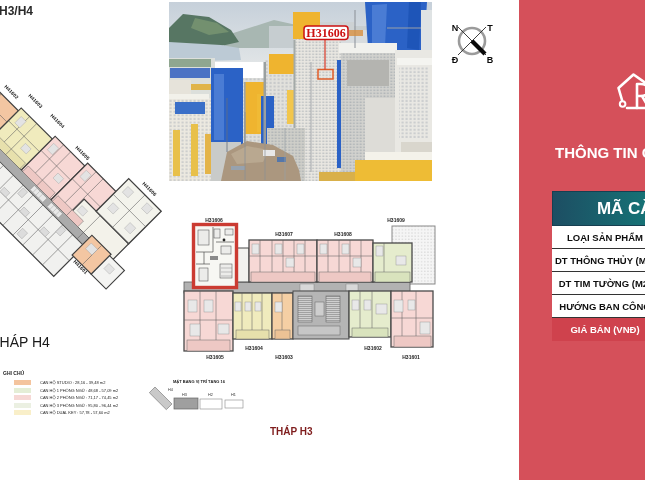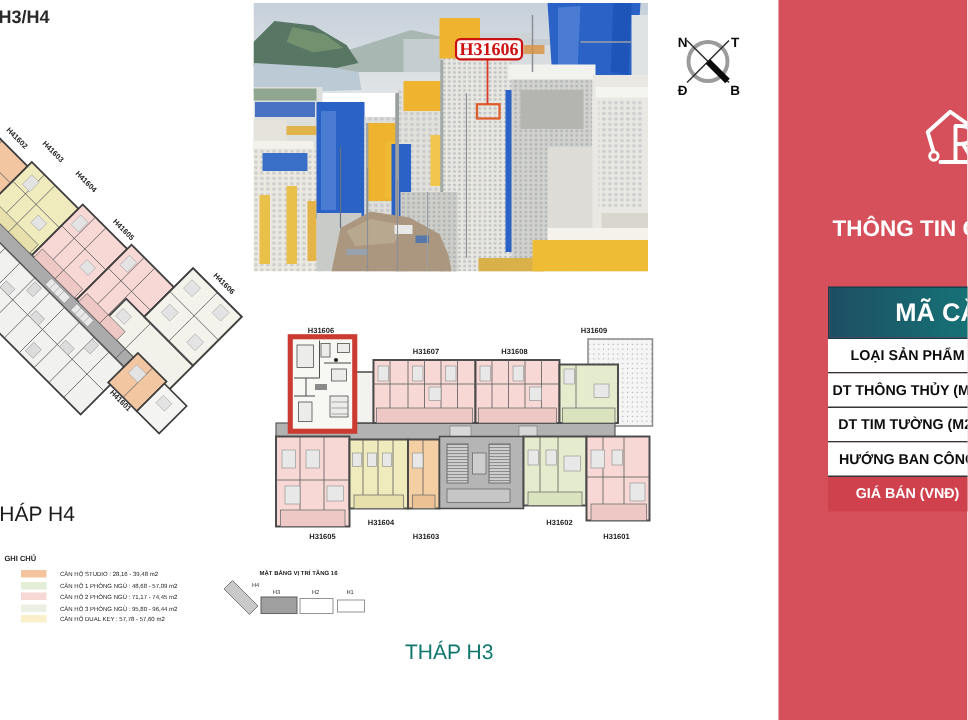--- a/index.html
+++ b/index.html
@@ -439,21 +439,21 @@
     <text x="74" y="138">H31604</text>
     <text x="104" y="147">H31603</text>
     <text x="193" y="138">H31602</text>
     <text x="231" y="147">H31601</text>
   </g>
 </svg>
 </div>
 
 <div class="abs" style="left:-9px;top:334px;font-size:14px;font-weight:normal;color:#1a1a1a;">THÁP H4</div>
 
-<div class="abs" style="left:270px;top:426px;font-size:14px;font-weight:normal;color:#0f766e;">THÁP H3</div>
+<div class="abs" style="left:270px;top:426px;font-size:10px;font-weight:bold;color:#7f1d1d;">THÁP H3</div>
 
 <div class="abs" style="left:3px;top:370px;width:150px;">
   <div style="font-size:5px;font-weight:bold;color:#222;">GHI CHÚ</div>
   <div style="margin-top:4px;display:flex;align-items:center;">
       <div style="width:17px;height:5px;background:#f4c49e;margin-left:11px;"></div>
       <div style="margin-left:9px;font-size:4px;color:#222;white-space:nowrap;">CĂN HỘ STUDIO : 28,16 - 39,48 m2</div>
     </div>
   <div style="margin-top:2.5px;display:flex;align-items:center;">
       <div style="width:17px;height:5px;background:#e4eed6;margin-left:11px;"></div>
       <div style="margin-left:9px;font-size:4px;color:#222;white-space:nowrap;">CĂN HỘ 1 PHÒNG NGỦ : 48,68 - 57,09 m2</div>

